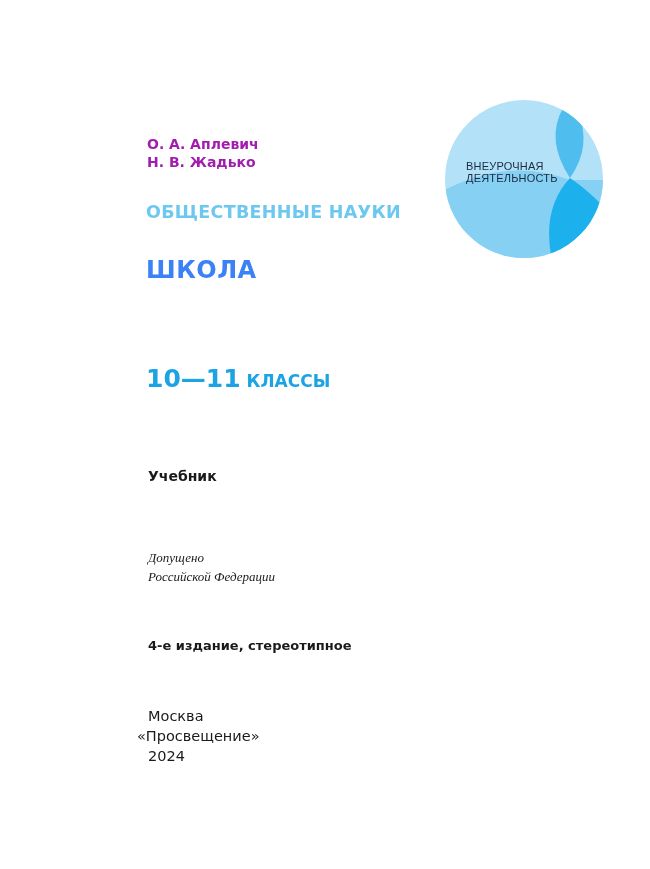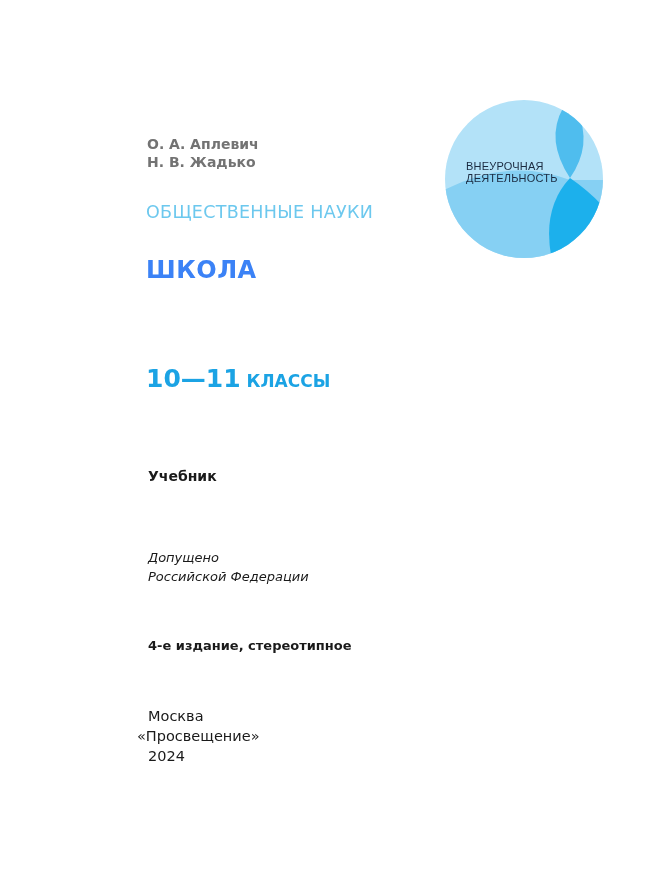--- a/index.html
+++ b/index.html
@@ -1,26 +1,26 @@
 <!DOCTYPE html>
 <html><head>
 <meta charset="utf-8">
 <style>
   html, body { margin: 0; padding: 0; background: #ffffff; }
   body { width: 650px; height: 869px; position: relative; overflow: hidden;
          font-family: "DejaVu Sans", "Liberation Sans", sans-serif; color: #1a1a1a; }
   .abs { position: absolute; }
-  .authors { left: 147px; top: 135px; font-size: 14px; font-weight: bold; line-height: 18px; color: #737373; }
-  .subject { left: 146px; top: 202px; font-size: 17.5px; font-weight: normal; color: #6cc8ee; letter-spacing: 0.3px; white-space: nowrap; }
+  .authors { left: 147px; top: 135px; font-size: 14px; font-weight: bold; line-height: 18px; color: #a21caf; }
+  .subject { left: 146px; top: 202px; font-size: 17.5px; font-weight: bold; color: #6cc8ee; letter-spacing: 0.3px; white-space: nowrap; }
   .title { left: 146px; top: 256px; font-size: 24px; font-weight: bold; line-height: 29px; color: #3b82f6; letter-spacing: 0.5px; }
   .grades { left: 146px; top: 364px; color: #1ba3e4; font-weight: bold; white-space: nowrap; }
   .grades .num { font-size: 25px; }
   .grades .word { font-size: 17px; margin-left: 6px; }
   .kind { left: 148px; top: 468px; font-size: 14px; font-weight: bold; }
-  .approved { left: 148px; top: 548px; font-size: 13px; font-style: italic; line-height: 19px; }
+  .approved { left: 148px; top: 548px; font-size: 13px; font-style: italic; line-height: 19px; font-family: Liberation Serif, serif; }
   .edition { left: 148px; top: 638px; font-size: 13px; font-weight: bold; }
   .imprint { left: 137px; top: 706px; font-size: 14.5px; line-height: 20px; }
   .imprint div:nth-child(1) { padding-left: 11px; }
   .imprint div:nth-child(3) { padding-left: 11px; }
   .badge { left: 445px; top: 100px; width: 158px; height: 158px; }
   .badge-text { left: 466px; top: 160px; font-size: 11px; line-height: 12px; color: #1a2a40; letter-spacing: 0.2px; font-family: "Liberation Sans", "DejaVu Sans", sans-serif; }
 </style>
 </head>
 <body>
 

